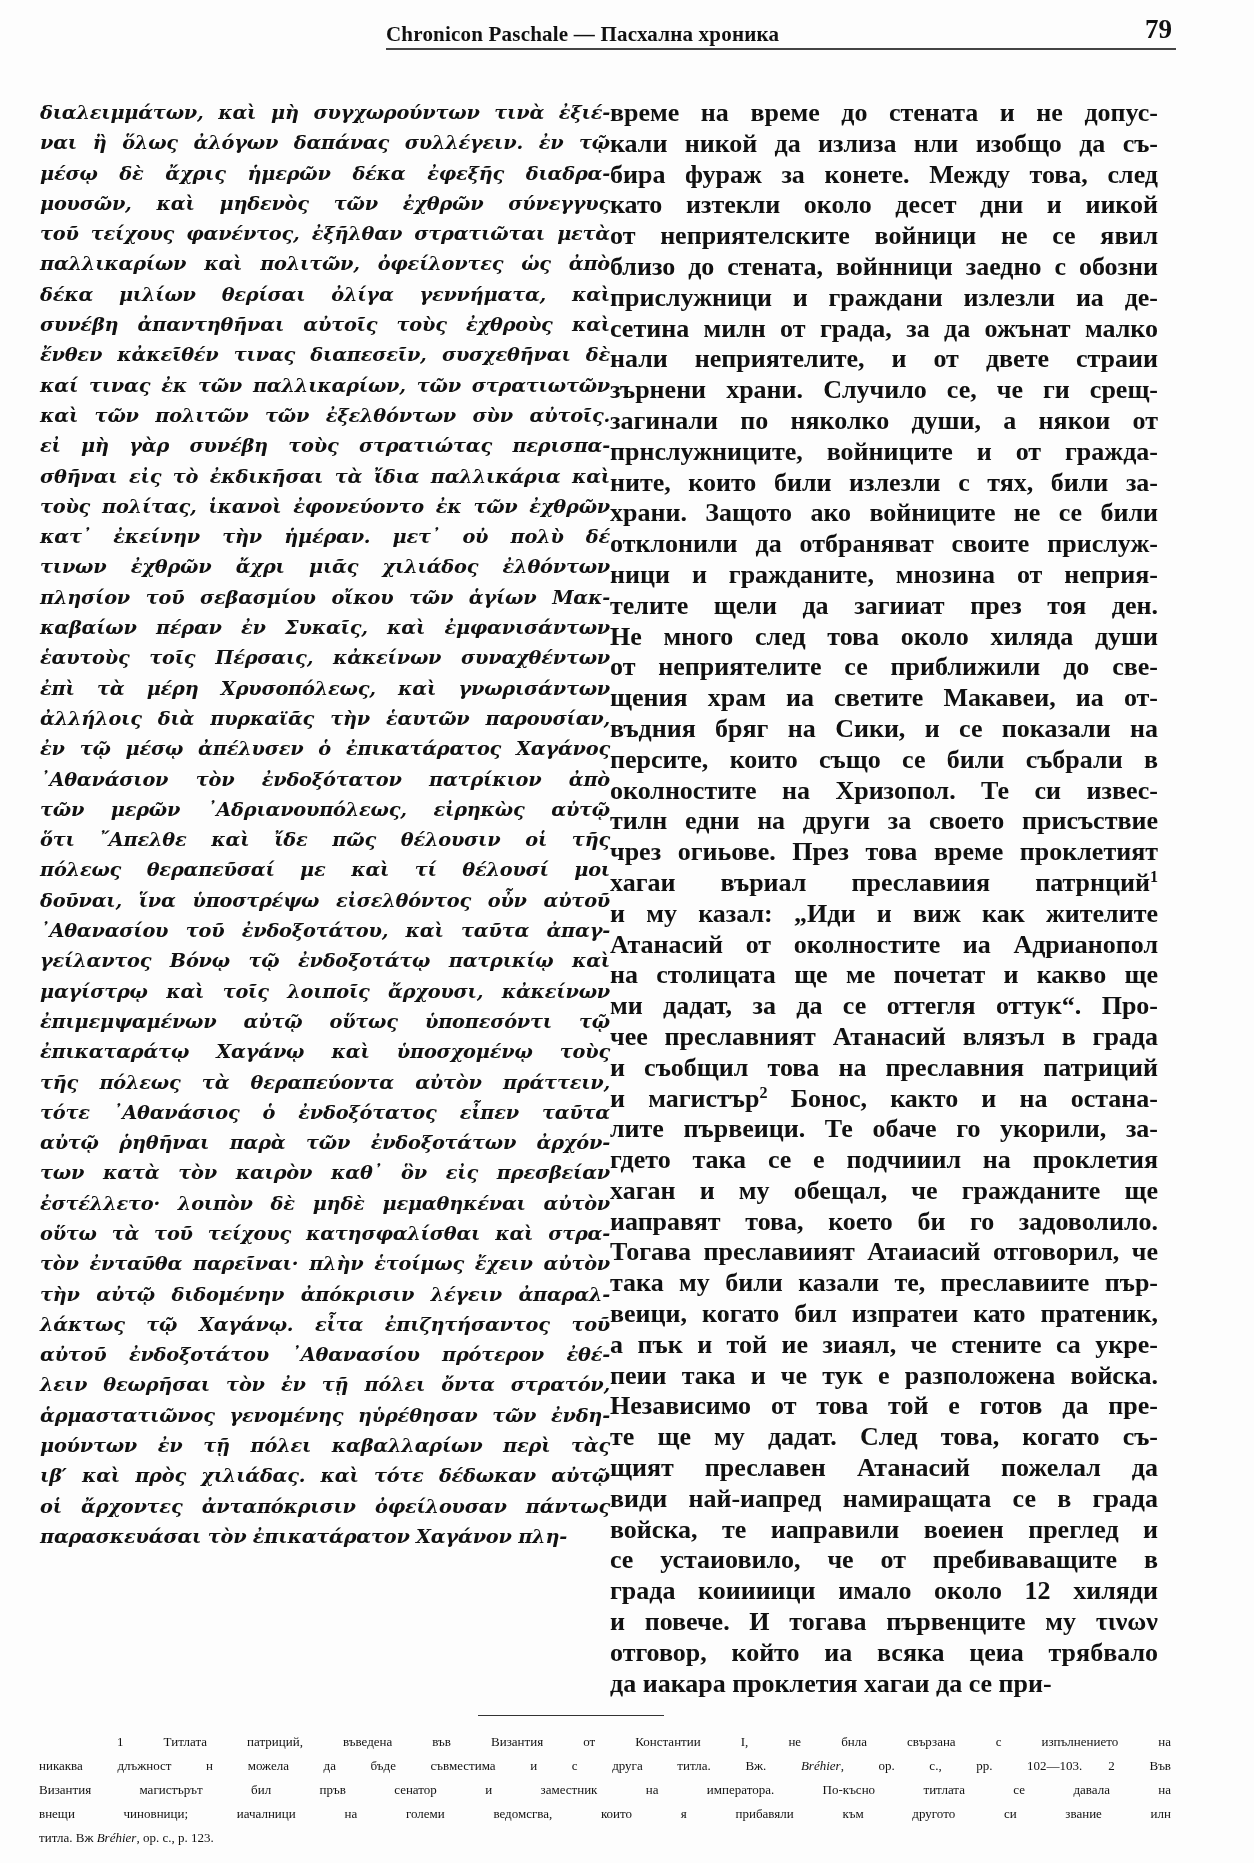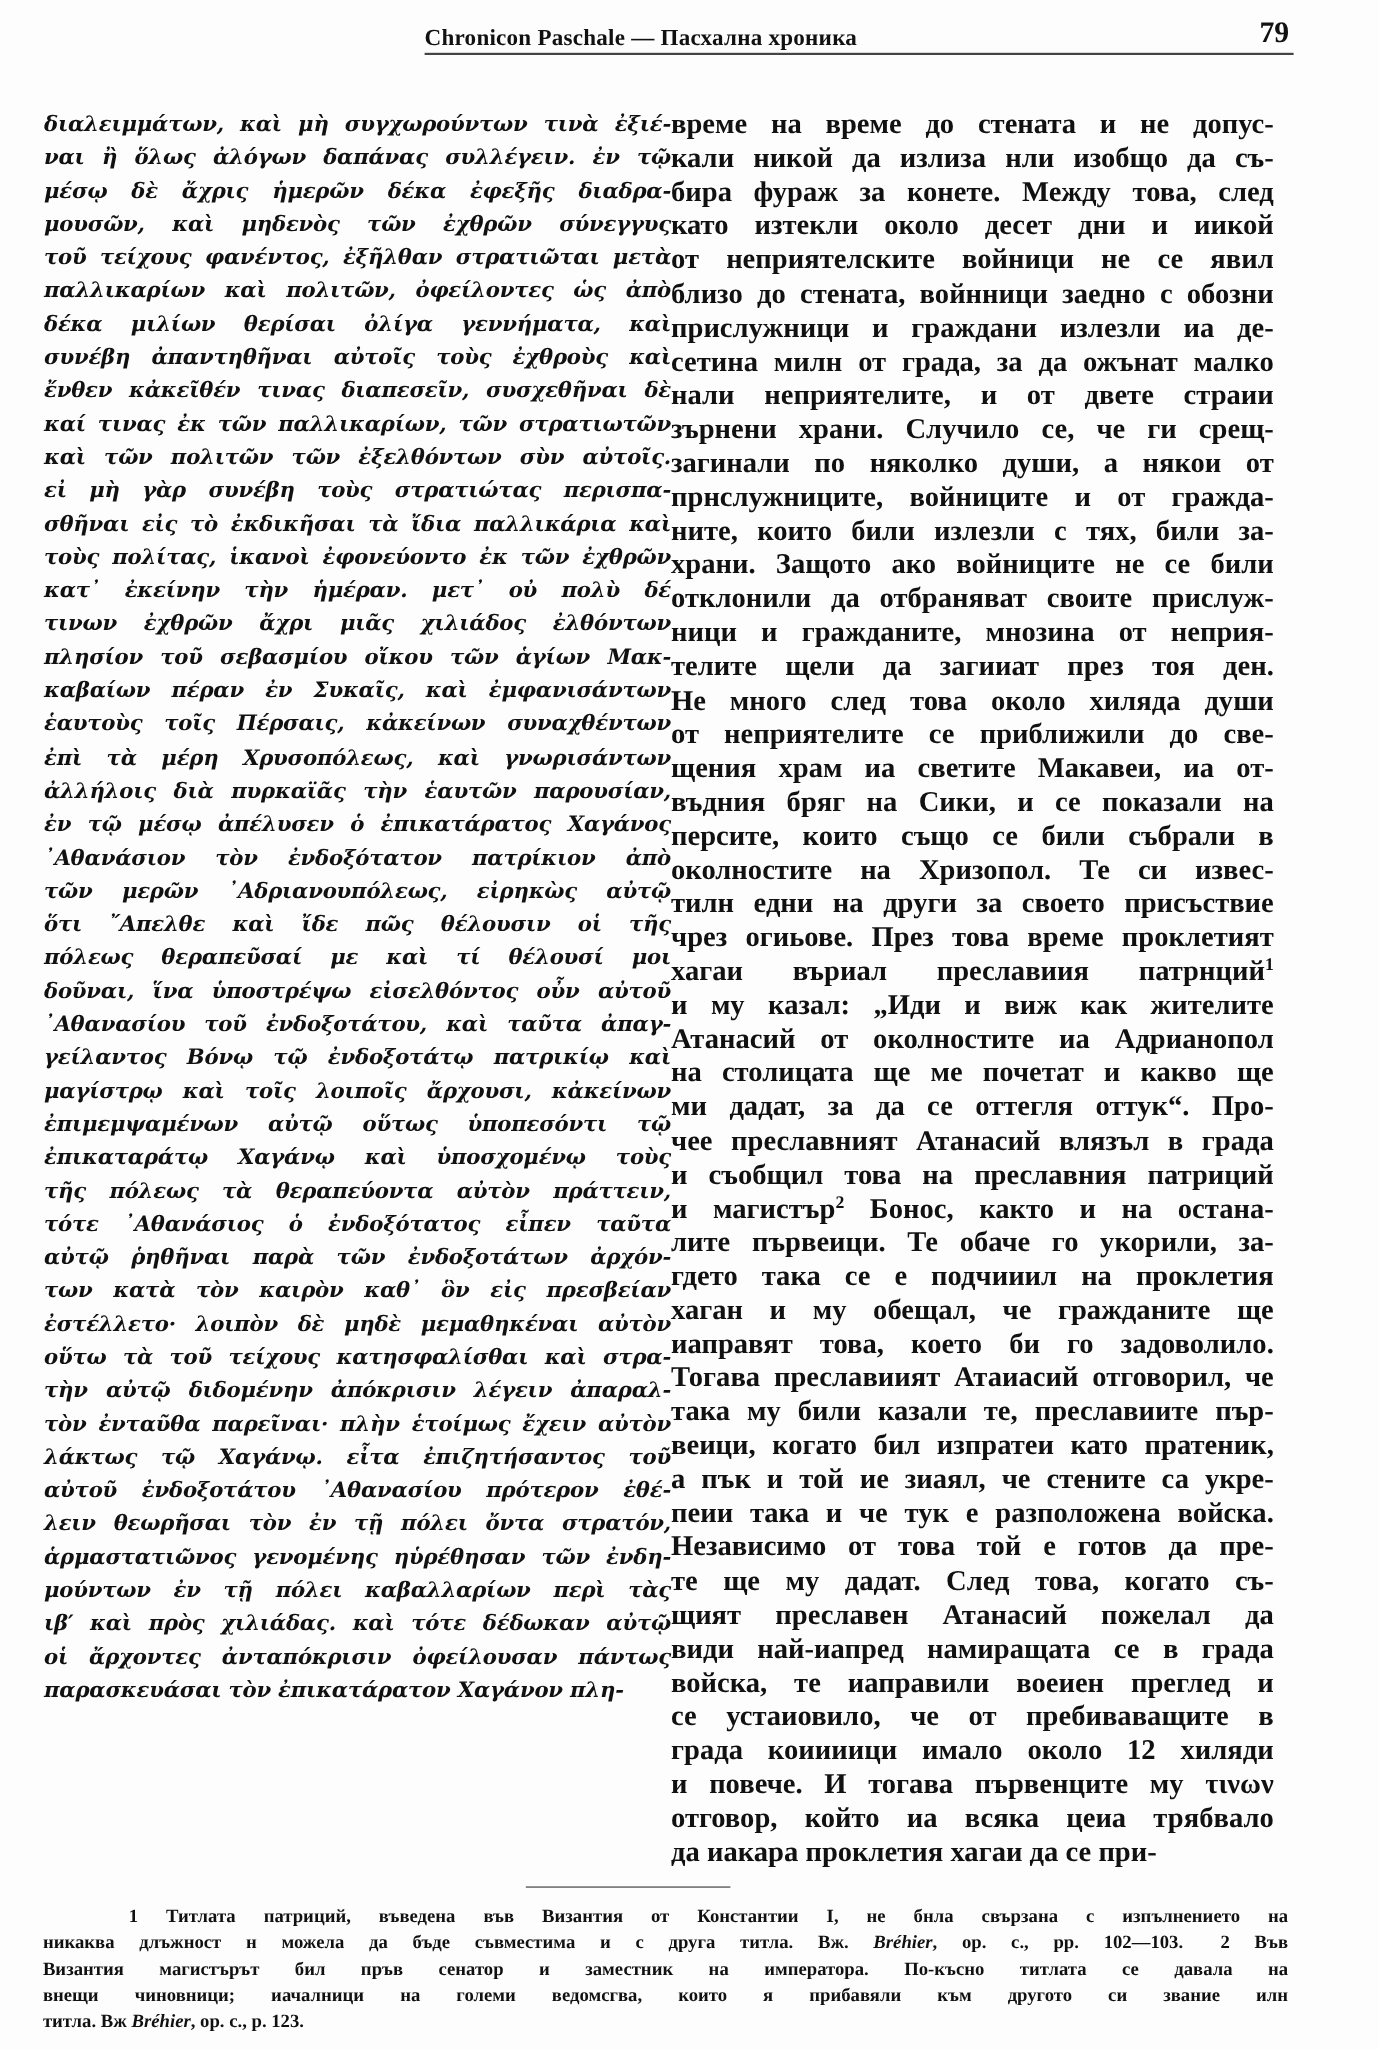--- a/index.html
+++ b/index.html
@@ -8,21 +8,21 @@
     .running-title { position: absolute; left: 386px; top: 22px; font-family: "Liberation Serif", serif; font-size: 21px; font-weight: bold; letter-spacing: 0.2px; }
     .page-number { position: absolute; left: 1145px; top: 14px; font-family: "Liberation Serif", serif; font-size: 27px; font-weight: bold; }
     .header-rule { position: absolute; left: 386px; top: 48px; width: 790px; height: 2px; background: #444; }
     .col { position: absolute; top: 98px; font-weight: bold; }
     .col-greek { left: 40px; width: 570px; font-family: "DejaVu Serif", serif; font-style: italic; font-size: 19.3px; line-height: 30.3px; letter-spacing: -0.2px; }
     .col-bg { left: 610px; width: 548px; font-family: "Liberation Serif", serif; font-size: 26px; line-height: 30.8px; font-weight: bold; }
     .line { display: block; white-space: nowrap; text-align: justify; text-align-last: justify; }
     .line.last { text-align-last: left; }
     sup { font-size: 62%; line-height: 0; vertical-align: 0.55em; }
     .fn-rule { position: absolute; left: 478px; top: 1715px; width: 186px; height: 1px; background: #333; }
-    .footnotes { position: absolute; left: 39px; top: 1730px; width: 1132px; font-family: "Liberation Serif", serif; font-size: 17px; line-height: 24px; font-weight: bold; }
+    .footnotes { position: absolute; left: 39px; top: 1730px; width: 1132px; font-family: "Liberation Serif", serif; font-size: 13px; line-height: 24px; font-weight: normal; }
     .footnotes .line:first-child { text-indent: 0; }
     .fn-indent { padding-left: 78px; }
     i { font-style: italic; }
   </style>
 </head>
 <body>
 
 <div class="header">
   <span class="running-title">Chronicon Paschale — Пасхална хроника</span>
   <span class="page-number">79</span>
@@ -61,22 +61,22 @@
     <span class="line">γείλαντος Βόνῳ τῷ ἐνδοξοτάτῳ πατρικίῳ καὶ</span>
     <span class="line">μαγίστρῳ καὶ τοῖς λοιποῖς ἄρχουσι, κἀκείνων</span>
     <span class="line">ἐπιμεμψαμένων αὐτῷ οὕτως ὑποπεσόντι τῷ</span>
     <span class="line">ἐπικαταράτῳ Χαγάνῳ καὶ ὑποσχομένῳ τοὺς</span>
     <span class="line">τῆς πόλεως τὰ θεραπεύοντα αὐτὸν πράττειν,</span>
     <span class="line">τότε ᾿Αθανάσιος ὁ ἐνδοξότατος εἶπεν ταῦτα</span>
     <span class="line">αὐτῷ ῥηθῆναι παρὰ τῶν ἐνδοξοτάτων ἀρχόν-</span>
     <span class="line">των κατὰ τὸν καιρὸν καθ᾿ ὃν εἰς πρεσβείαν</span>
     <span class="line">ἐστέλλετο· λοιπὸν δὲ μηδὲ μεμαθηκέναι αὐτὸν</span>
     <span class="line">οὕτω τὰ τοῦ τείχους κατησφαλίσθαι καὶ στρα-</span>
+    <span class="line">τὸν ἐνταῦθα παρεῖναι· πλὴν ἑτοίμως ἔχειν αὐτὸν</span>
     <span class="line">τὴν αὐτῷ διδομένην ἀπόκρισιν λέγειν ἀπαραλ-</span>
-    <span class="line">τὸν ἐνταῦθα παρεῖναι· πλὴν ἑτοίμως ἔχειν αὐτὸν</span>
     <span class="line">λάκτως τῷ Χαγάνῳ. εἶτα ἐπιζητήσαντος τοῦ</span>
     <span class="line">αὐτοῦ ἐνδοξοτάτου ᾿Αθανασίου πρότερον ἐθέ-</span>
     <span class="line">λειν θεωρῆσαι τὸν ἐν τῇ πόλει ὄντα στρατόν,</span>
     <span class="line">ἁρμαστατιῶνος γενομένης ηὑρέθησαν τῶν ἐνδη-</span>
     <span class="line">μούντων ἐν τῇ πόλει καβαλλαρίων περὶ τὰς</span>
     <span class="line">ιβ′ καὶ πρὸς χιλιάδας. καὶ τότε δέδωκαν αὐτῷ</span>
     <span class="line">οἱ ἄρχοντες ἀνταπόκρισιν ὀφείλουσαν πάντως</span>
     <span class="line last">παρασκευάσαι τὸν ἐπικατάρατον Χαγάνον πλη-</span>
   </div>
 <div class="col col-bg" id="bg-col">

